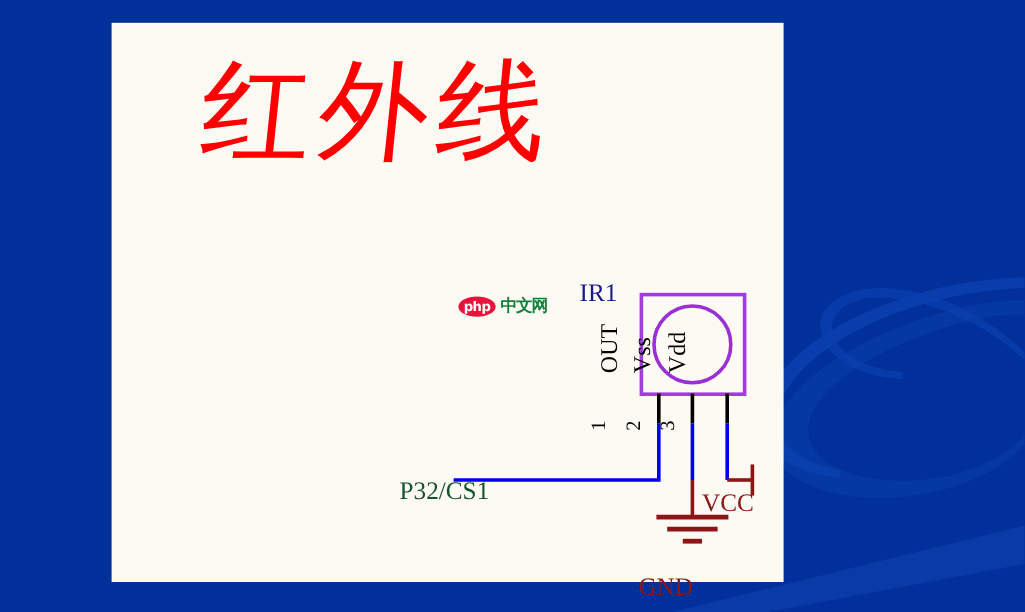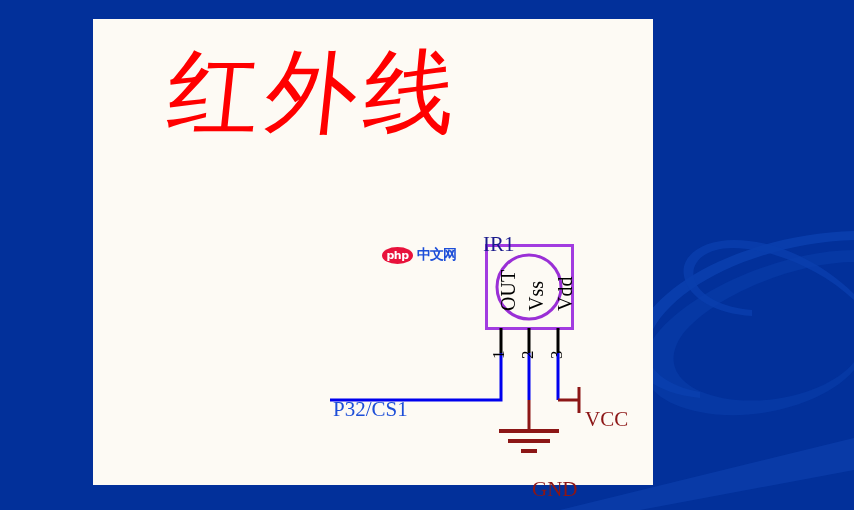--- a/index.html
+++ b/index.html
@@ -71,45 +71,45 @@
     font-size: 11px;
     font-weight: bold;
     line-height: 17px;
     text-align: center;
     letter-spacing: -0.5px;
   }
   #wm-cn {
     font-family: "DejaVu Sans", sans-serif;
     font-size: 14px;
     font-weight: bold;
-    color: #1d4ed8;
+    color: #15803d;
     letter-spacing: -1px;
   }
   
   #schematic {
     position: absolute;
     left: 0; top: 0;
-    width: 560px; height: 466px;
+    width: 560px; height: 466px; padding-left: 48px;
   }
   .lbl {
     position: absolute;
     font-family: "Liberation Serif", serif;
     white-space: nowrap;
   }
   #lbl-ir1 {
     left: 390px;
     top: 213px;
     font-size: 21px;
     color: #1A1A8C;
   }
   #lbl-p32 {
     left: 240px;
     top: 378px;
     font-size: 21px;
-    color: #1d4ed8;
+    color: #14532d;
   }
   #lbl-vcc {
     left: 492px;
     top: 388px;
     font-size: 21px;
     color: #8C1616;
     text-align: center;
   }
   #lbl-gnd {
     left: 439px;

